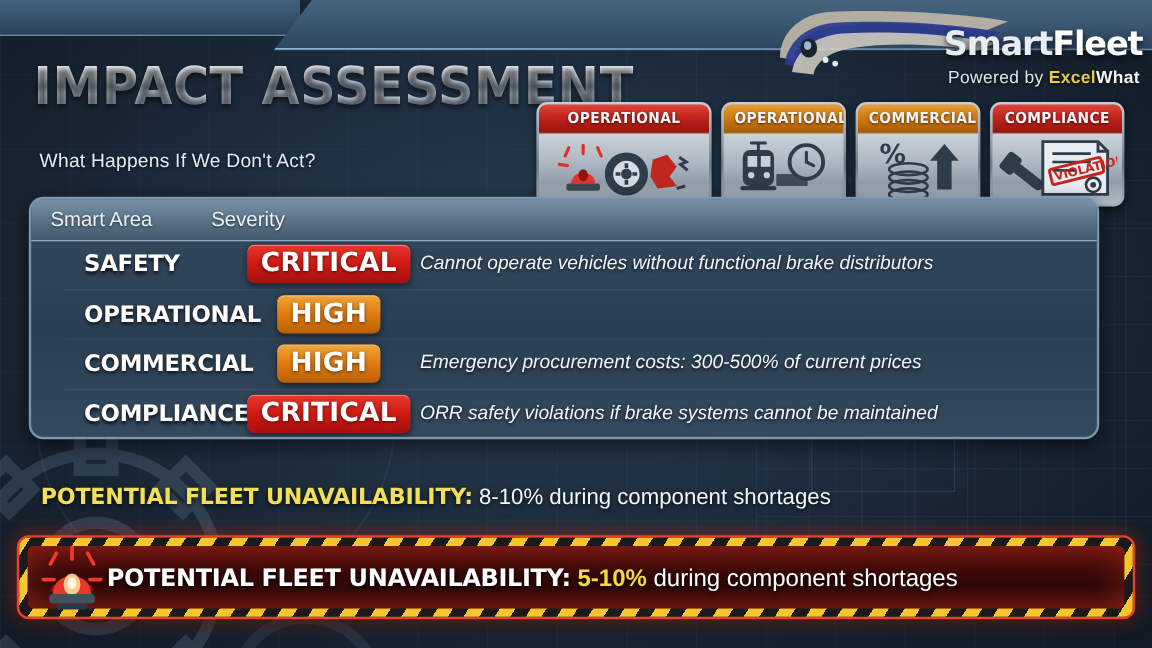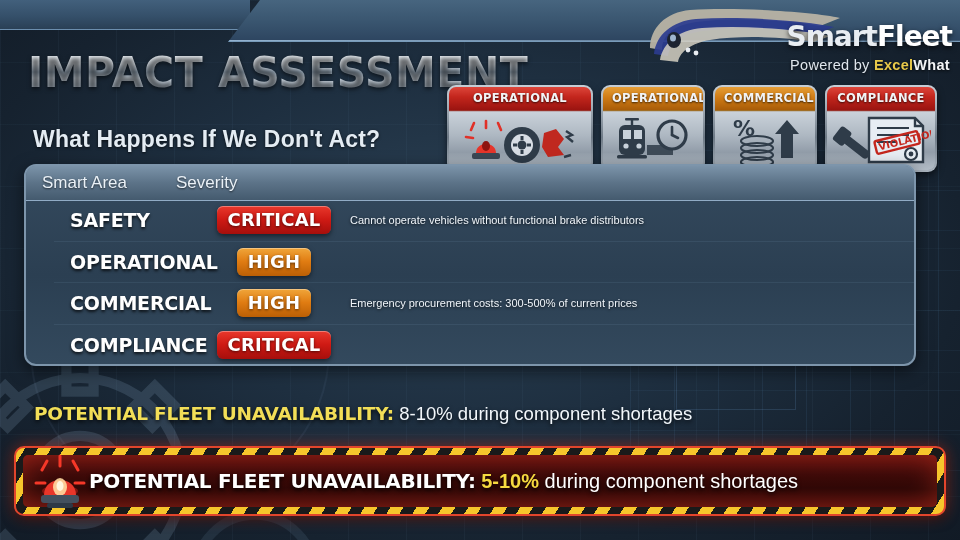--- a/index.html
+++ b/index.html
@@ -67,23 +67,22 @@
     font-size:41px; font-weight:bold; letter-spacing:.5px;
     font-family:"DejaVu Sans", sans-serif;
     background:linear-gradient(to bottom,#ffffff 0%,#e8eef4 36%,#9fb0bf 52%,#dde6ee 66%,#8f a0b0 100%);
     background:linear-gradient(to bottom,#f4f8fb 0%,#e3eaf1 34%,#93a4b4 50%,#cfd9e3 62%,#7e8e9e 100%);
     -webkit-background-clip:text; background-clip:text; color:transparent;
     text-shadow:0 2px 4px rgba(0,0,0,.55);
     transform:scaleY(1.06);
   }
   .subtitle{
     position:absolute; left:33px; top:126px;
-    font-size:23px; color:#e4ecf3; letter-spacing:.2px;
+    font-size:16px; color:#e4ecf3; letter-spacing:.2px;
     text-shadow:0 1px 3px rgba(0,0,0,.7);
-    font-weight:bold;
   }
 
   
   .cards{ position:absolute; left:447px; top:85px; display:flex; gap:8px; }
   .card{
     width:auto; border-radius:9px; padding:2px;
     background:linear-gradient(to bottom,#c6ced6 0%,#8e99a4 40%,#6e7a86 60%,#aab4be 100%);
     box-shadow:0 3px 7px rgba(0,0,0,.55);
   }
   .card-in{
@@ -138,26 +137,27 @@
   .row:last-child{ border-bottom:none; }
   .c-area{
     width:150px; padding-left:16px;
     font-size:19px; font-weight:bold; color:#ffffff;
     font-family:"DejaVu Sans", sans-serif;
     letter-spacing:-.2px;
     text-shadow:0 2px 3px rgba(0,0,0,.75);
   }
   .c-sev{ width:140px; display:flex; justify-content:center; }
   .c-cons{
-    flex:1; font-size:11px; color:#f0f5fa; padding-left:6px;
+    flex:1; font-size:16px; color:#f0f5fa; padding-left:6px;
     text-shadow:0 1px 3px rgba(0,0,0,.75);
+    font-style:italic;
   }
   .badge{
     display:inline-block; padding:3px 11px 4px; border-radius:6px;
-    font-size:18px; font-weight:bold; color:#fff;
+    font-size:22px; font-weight:bold; color:#fff;
     font-family:"DejaVu Sans", sans-serif; letter-spacing:.2px;
     text-shadow:0 1px 3px rgba(0,0,0,.6);
     box-shadow:0 2px 5px rgba(0,0,0,.5), inset 0 1px 0 rgba(255,255,255,.35);
   }
   .b-crit{ background:linear-gradient(to bottom,#e9382c 0%,#cf1a14 48%,#a60f0c 100%); }
   .b-high{ background:linear-gradient(to bottom,#f0a63a 0%,#e07c12 48%,#bb5f05 100%); }
 
   
   .callout{
     position:absolute; left:34px; top:403px; font-size:18.5px; color:#f2f7fb;
@@ -417,20 +417,21 @@
             <span class="badge b-high">HIGH</span>
           </div>
         <div class="c-cons">Emergency procurement costs: 300-500% of current prices</div>
       </div>
 
       <div class="row">
         <div class="c-area">COMPLIANCE</div>
         <div class="c-sev">
             <span class="badge b-crit">CRITICAL</span>
           </div>
+        <div class="c-cons">ORR safety violations if brake systems cannot be maintained</div>
       </div>
 
     </div>
   </div>
 
   <div class="callout">
     <b>POTENTIAL FLEET UNAVAILABILITY:</b><span> 8-10% during component shortages</span>
   </div>
 
   <div class="alert">

